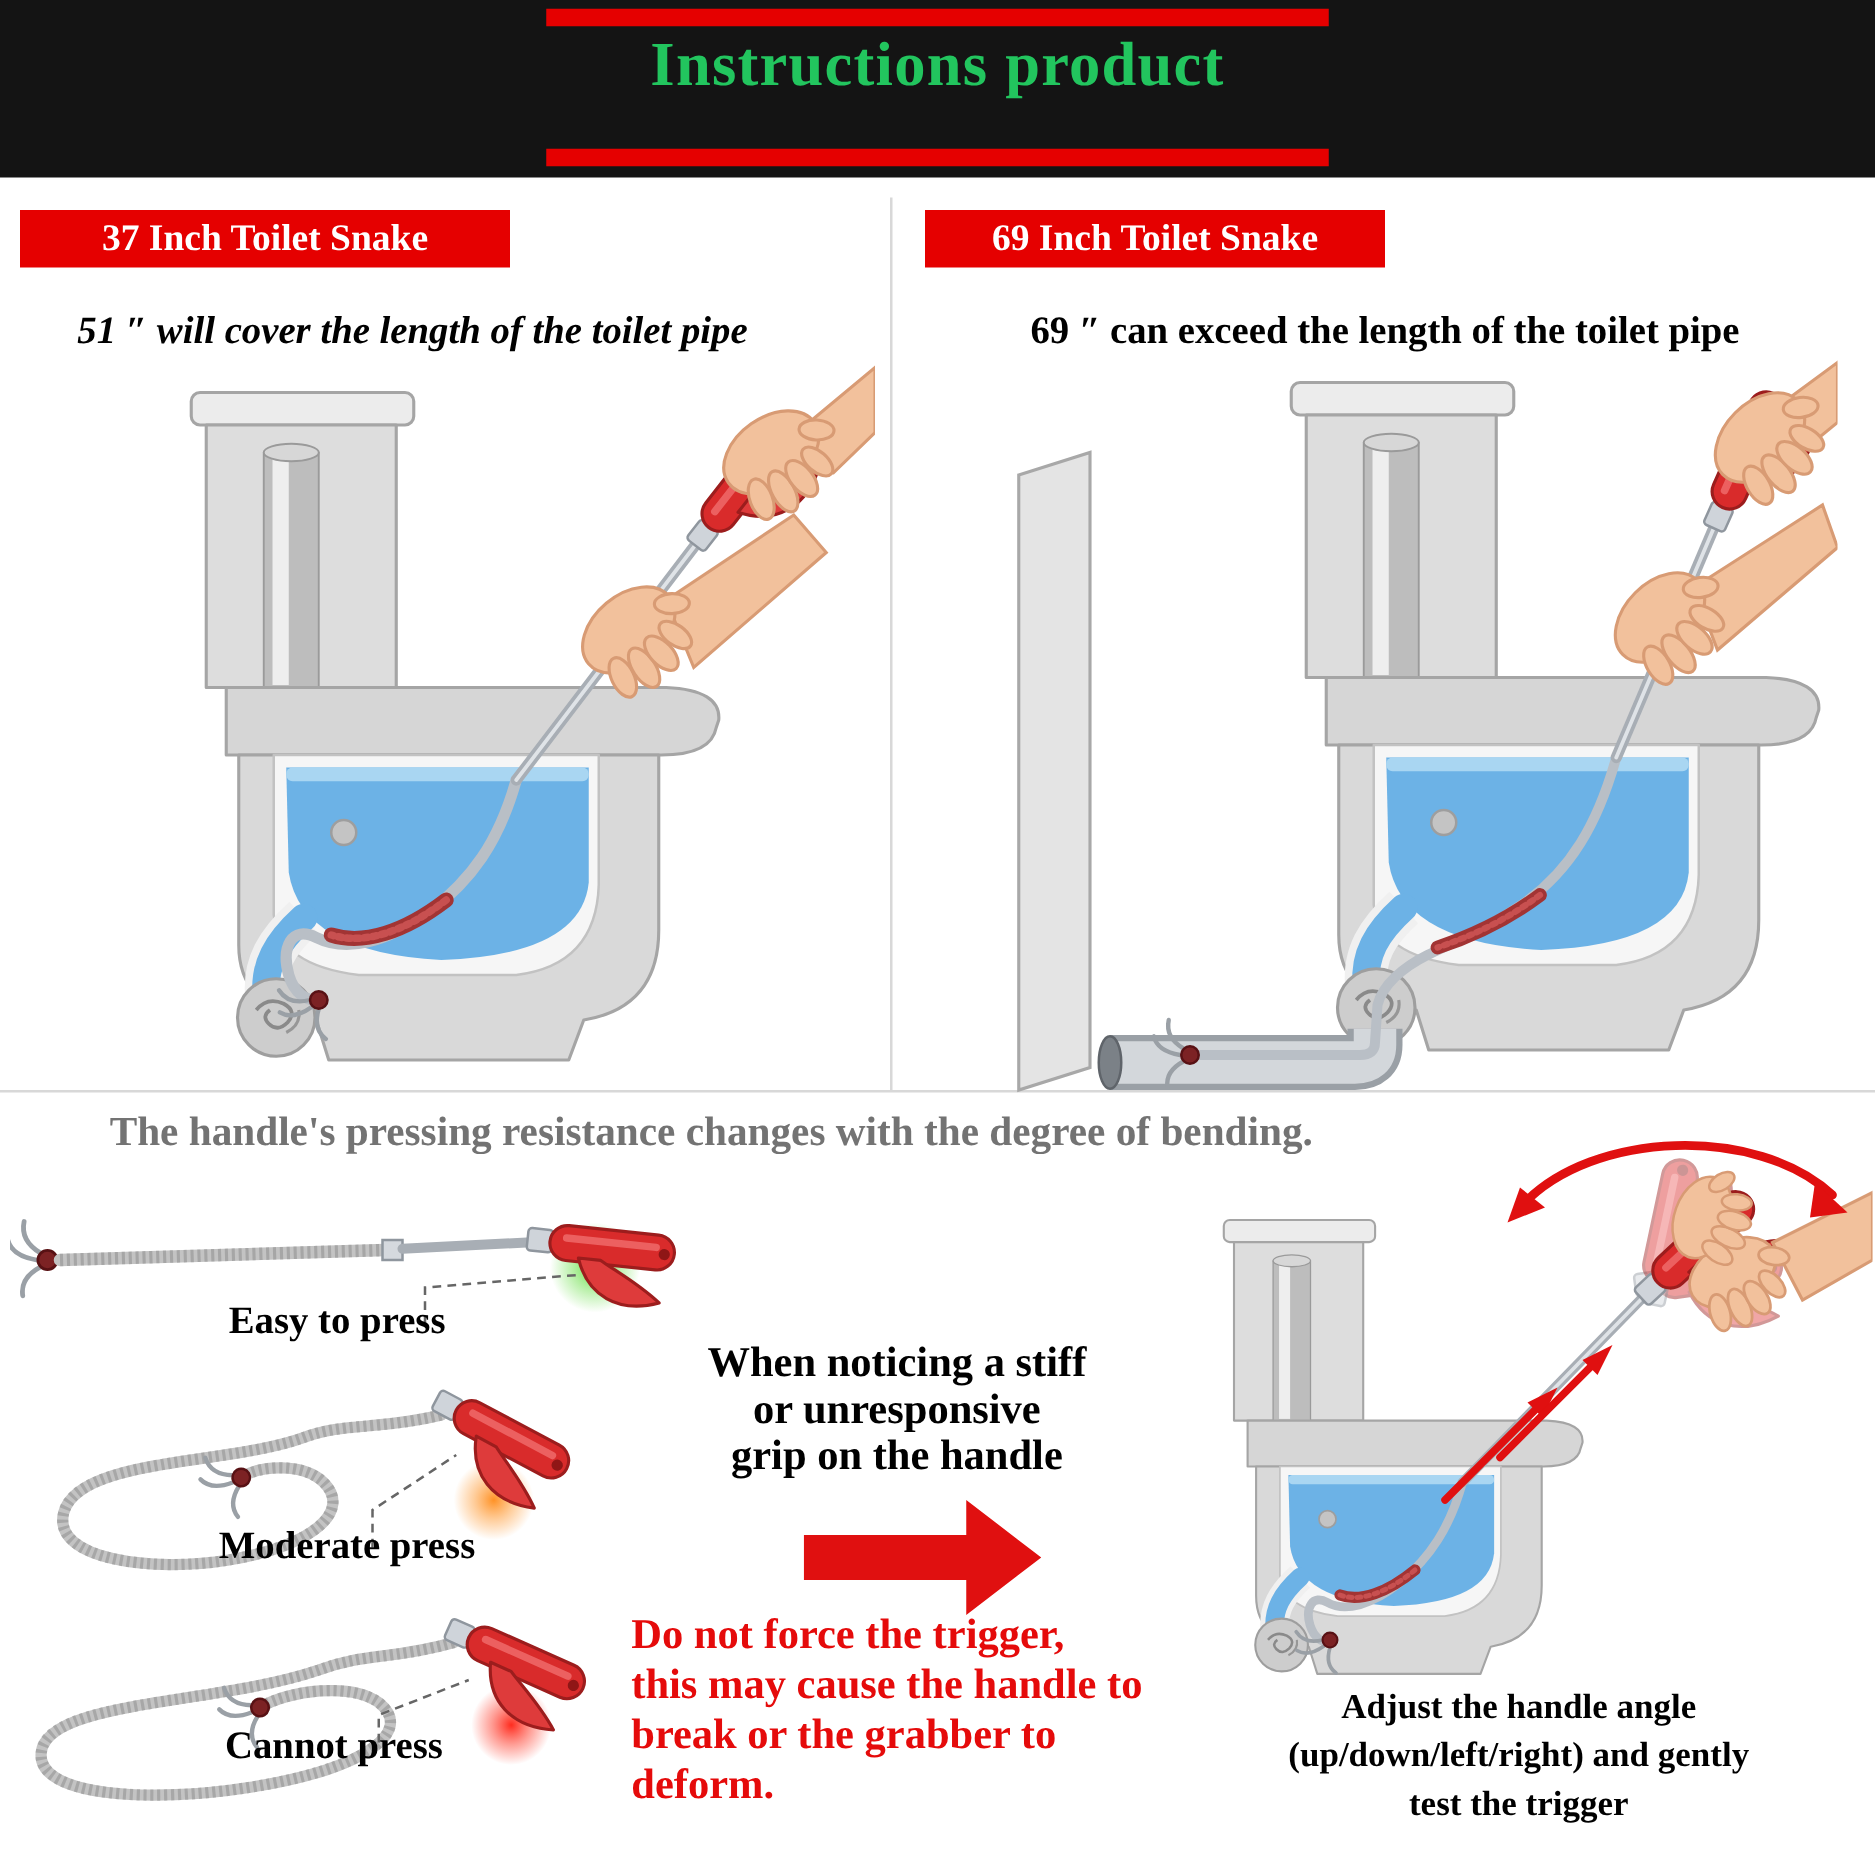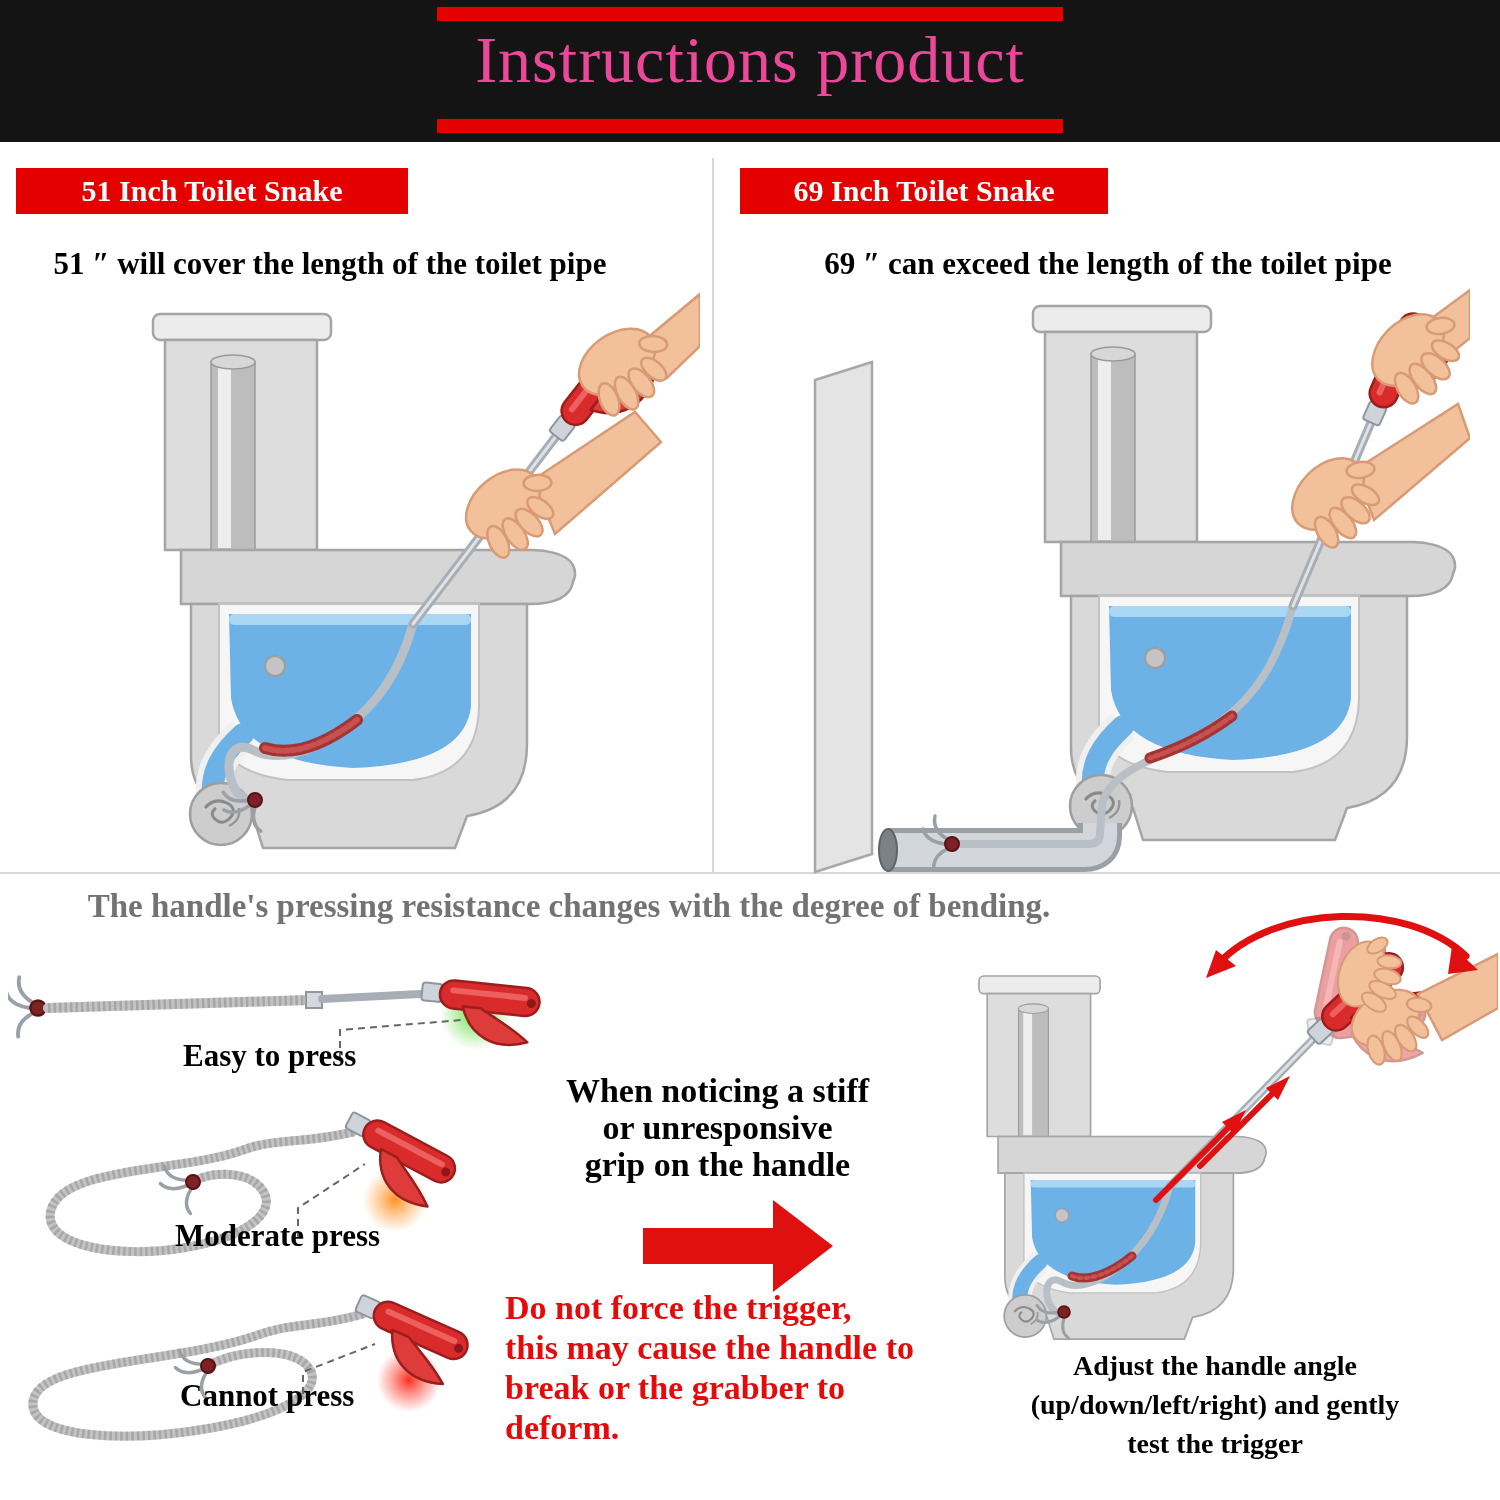--- a/index.html
+++ b/index.html
@@ -4,31 +4,31 @@
 <style>
   * { margin:0; padding:0; box-sizing:border-box; }
   html,body { background:#ffffff; }
   .page { position:relative; width:1500px; height:1500px; background:#ffffff;
           font-family:"Liberation Serif", serif; overflow:hidden; }
 
   
   .hero { position:absolute; left:0; top:0; width:1500px; height:142px; background:#141414; }
   .hero .rule { position:absolute; left:50%; transform:translateX(-50%); width:626px; height:14px; background:#e50000; }
   .rule-top { top:7px; } .rule-bottom { top:119px; }
-  .hero h1 { position:absolute; top:22px; width:100%; text-align:center; color:#ec4899;
-             font-size:66px; font-weight:normal; letter-spacing:1px; }
+  .hero h1 { position:absolute; top:22px; width:100%; text-align:center; color:#22c55e;
+             font-size:50px; font-weight:bold; letter-spacing:1px; }
 
   
   .badge { position:absolute; height:46px; background:#e50000; color:#ffffff; font-size:30px;
            font-weight:bold; display:flex; align-items:center; justify-content:center; }
   #badge51 { left:16px;  top:168px; width:392px; }
   #badge69 { left:740px; top:168px; width:368px; }
   .caption { position:absolute; top:246px; font-size:31px; font-weight:bold; color:#000;
              text-align:center; white-space:nowrap; }
-  #cap51 { left:0px;   width:660px; }
+  #cap51 { left:0px;   width:660px;font-style:italic; }
   #cap69 { left:727px; width:762px; }
 
   .vdiv { position:absolute; left:712px; top:158px; width:2px; height:714px; background:#d8d8d8; }
   .hdiv { position:absolute; left:0; top:872px; width:1500px; height:2px; background:#d8d8d8; }
 
   .illus { position:absolute; }
 
   .red-heading { position:absolute; left:28px; top:888px; width:1082px; text-align:center;
                  color:#737373; font-size:33px; font-weight:bold; white-space:nowrap; }
 
@@ -116,21 +116,21 @@
       </g>
     </defs>
   </svg>
 
   <header class="hero">
     <div class="rule rule-top"></div>
     <h1>Instructions product</h1>
     <div class="rule rule-bottom"></div>
   </header>
 
-  <div class="badge" id="badge51">51 Inch Toilet Snake</div>
+  <div class="badge" id="badge51">37 Inch Toilet Snake</div>
   <div class="badge" id="badge69">69 Inch Toilet Snake</div>
   <p class="caption" id="cap51">51 ″ will cover the length of the toilet pipe</p>
   <p class="caption" id="cap69">69 ″ can exceed the length of the toilet pipe</p>
 
   <div class="vdiv"></div>
   <div class="hdiv"></div>
 
   <svg class="illus" style="left:55px; top:292px" width="645" height="580" viewBox="0 0 645 580">
     <use href="#toilet-cutaway" transform="translate(70,22)"></use>
     <path d="M358,332 C344,382 322,412 288,438 C254,462 222,470 198,458 C178,448 170,466 176,488 C180,502 190,509 200,508" fill="none" stroke="#b9bfc6" stroke-width="9" stroke-linecap="round"></path>

